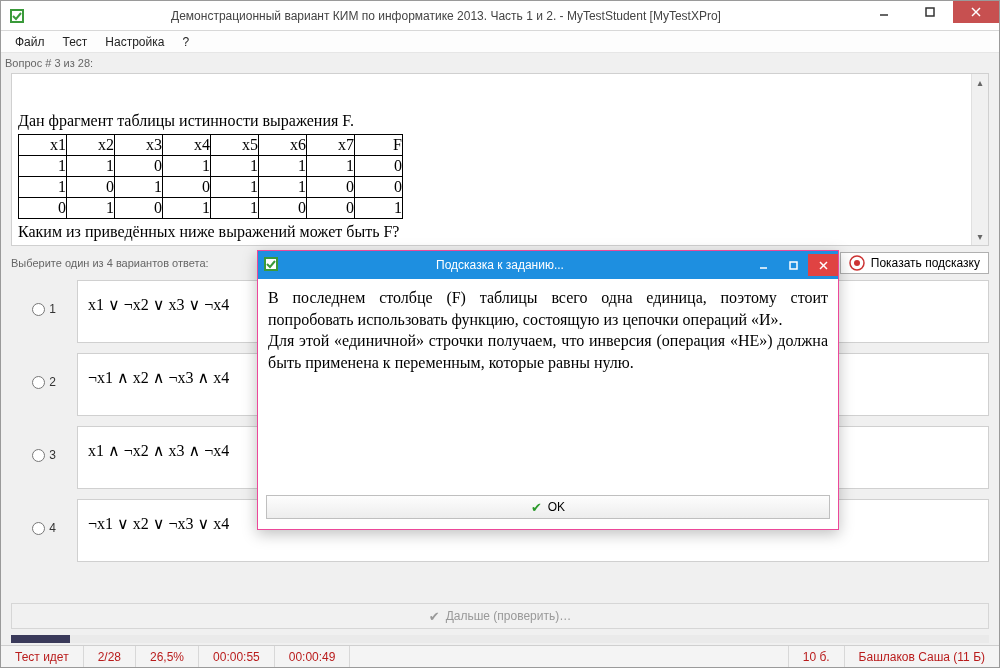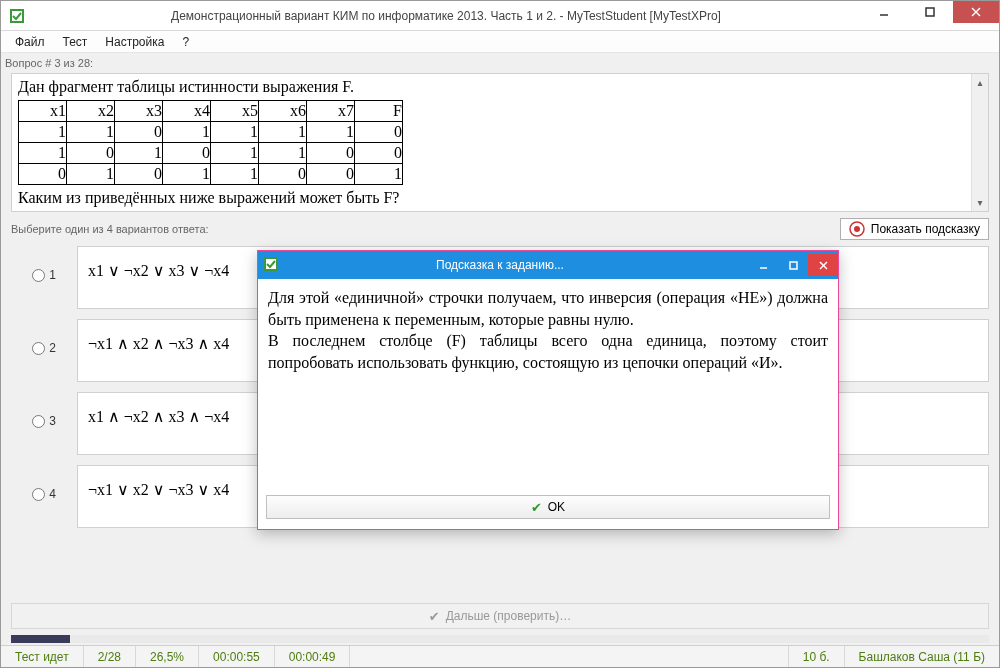--- a/index.html
+++ b/index.html
@@ -36,21 +36,21 @@
   .answer-row .radiocol input { width:13px;height:13px;}
   .answer-row .radiocol span{font-size:12px;color:#333;}
   .answer-row .opt { flex:1; background:#fff; border:1px solid #d0d0d0; padding:14px 10px 28px 10px; font-size:16px; font-family:"Times New Roman",serif;}
   
   .nextbar { margin:0 10px 6px 10px; background:#f1f1f1; border:1px solid #d6d6d6; height:26px; display:flex; align-items:center; justify-content:center; color:#999; font-size:12px; gap:6px;}
   .checkglyph{font-size:13px;}
   
   .progressbar { height:8px; margin:0 10px 2px 10px; background:#eaeaea; position:relative;}
   .progressbar .fill{height:100%; background:#3a3a5a; width:6%;}
   
-  .statusbar { height:22px; border-top:1px solid #cfcfcf; background:#f4f4f4; display:flex; align-items:center; font-size:12px; color:#4d7c0f;}
+  .statusbar { height:22px; border-top:1px solid #cfcfcf; background:#f4f4f4; display:flex; align-items:center; font-size:12px; color:#b91c1c;}
   .statusbar .cell { padding:0 14px; border-right:1px solid #d8d8d8; height:100%; display:flex; align-items:center;}
   .statusbar .cell:last-child{border-right:none;}
   .statusbar .stretch{flex:1;}
   
   .dialog { position:absolute; left:257px; top:250px; width:582px; background:#fff; border:1px solid #ec4899; box-shadow:0 4px 14px rgba(0,0,0,.25); display:flex; flex-direction:column; z-index:50;}
   .dialog .dtitle { background:#1e8fe0; color:#fff; height:28px; display:flex; align-items:center; padding:0 0 0 6px;}
   .dialog .dtitle .icon{margin-right:4px;}
   .dialog .dtitle .t{flex:1;text-align:center;font-size:12px;margin-left:-30px;}
   .dialog .dwinbtns{display:flex;height:22px;}
   .dialog .dwinbtn{width:30px;height:22px;display:flex;align-items:center;justify-content:center;font-size:11px;}
@@ -102,21 +102,21 @@
     <div class="menuitem">?</div>
   </div>
 
   <div class="qcounter">Вопрос # 3 из 28:</div>
 
   <div class="qpanel">
     <div class="qscroll">
       <div class="up">▴</div>
       <div class="down">▾</div>
     </div>
-    <div class="qpanel-inner" style="margin-right:17px;">
+    <div class="qpanel-inner" style="margin-right:17px;margin-top:34px;">
       <div>Дан фрагмент таблицы истинности выражения F.</div>
       <table class="truth">
         <tbody>
             <tr>
           <th>x1</th>
           <th>x2</th>
           <th>x3</th>
           <th>x4</th>
           <th>x5</th>
           <th>x6</th>
@@ -247,22 +247,22 @@
         </div>
       <div class="dwinbtn close">
           <svg width="9" height="9">
             <line x1="1" y1="1" x2="8" y2="8" stroke="#fff" stroke-width="1.5"></line>
             <line x1="8" y1="1" x2="1" y2="8" stroke="#fff" stroke-width="1.5"></line>
           </svg>
         </div>
     </div>
   </div>
   <div class="dbody" id="dialog-body-el">
+      <div>В последнем столбце (F) таблицы всего одна единица, поэтому стоит попробовать использовать функцию, состоящую из цепочки операций «И».</div>
       <div>Для этой «единичной» строчки получаем, что инверсия (операция «НЕ») должна быть применена к переменным, которые равны нулю.</div>
-      <div>В последнем столбце (F) таблицы всего одна единица, поэтому стоит попробовать использовать функцию, состоящую из цепочки операций «И».</div>
     </div>
   <div class="dbtnbar">
     <button class="okbtn">
       <span class="okglyph">✔</span>
       <span>OK</span>
     </button>
   </div>
 </div>
 
 </body></html>

